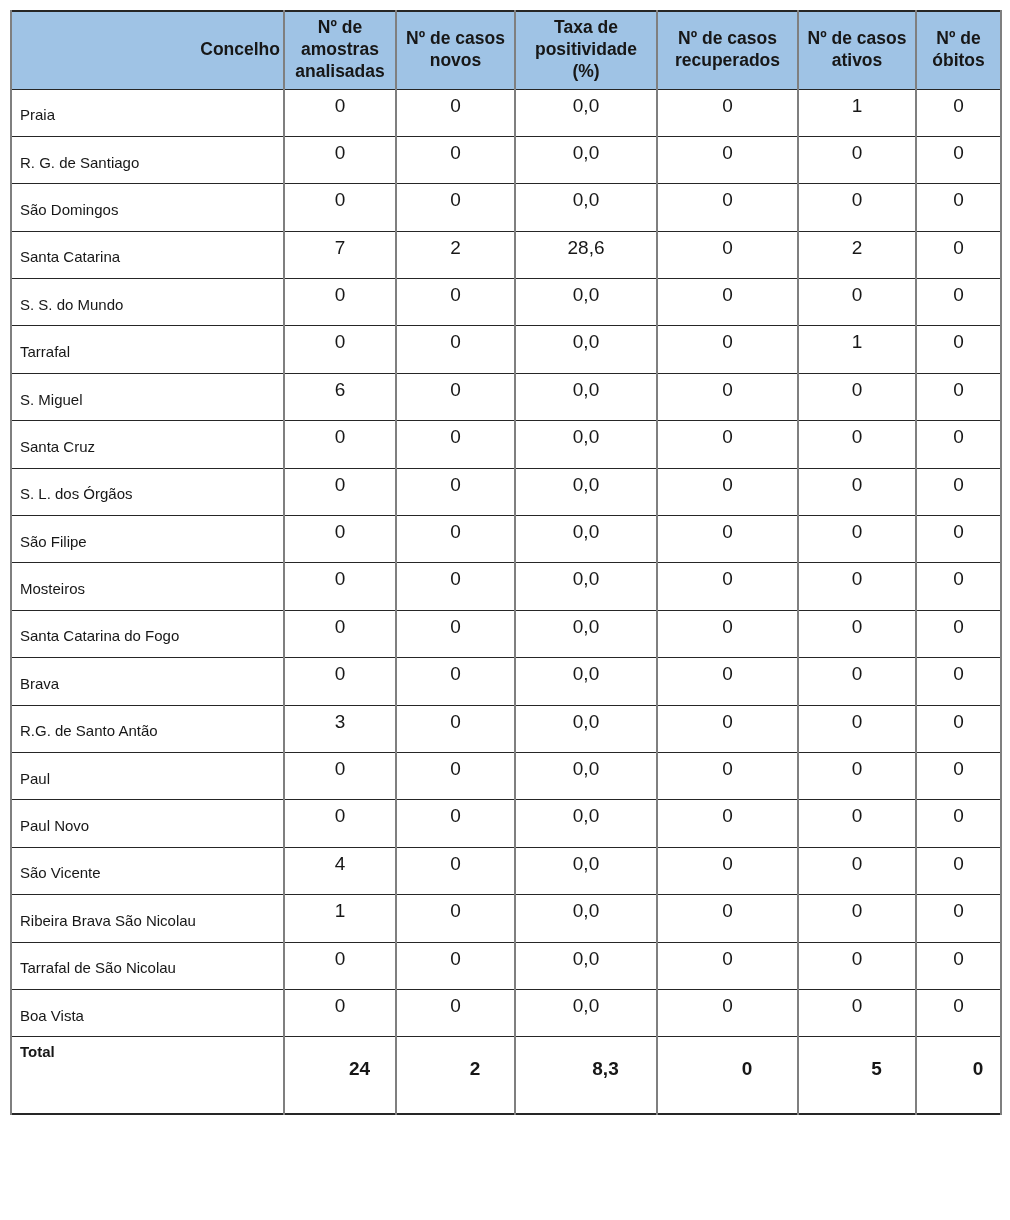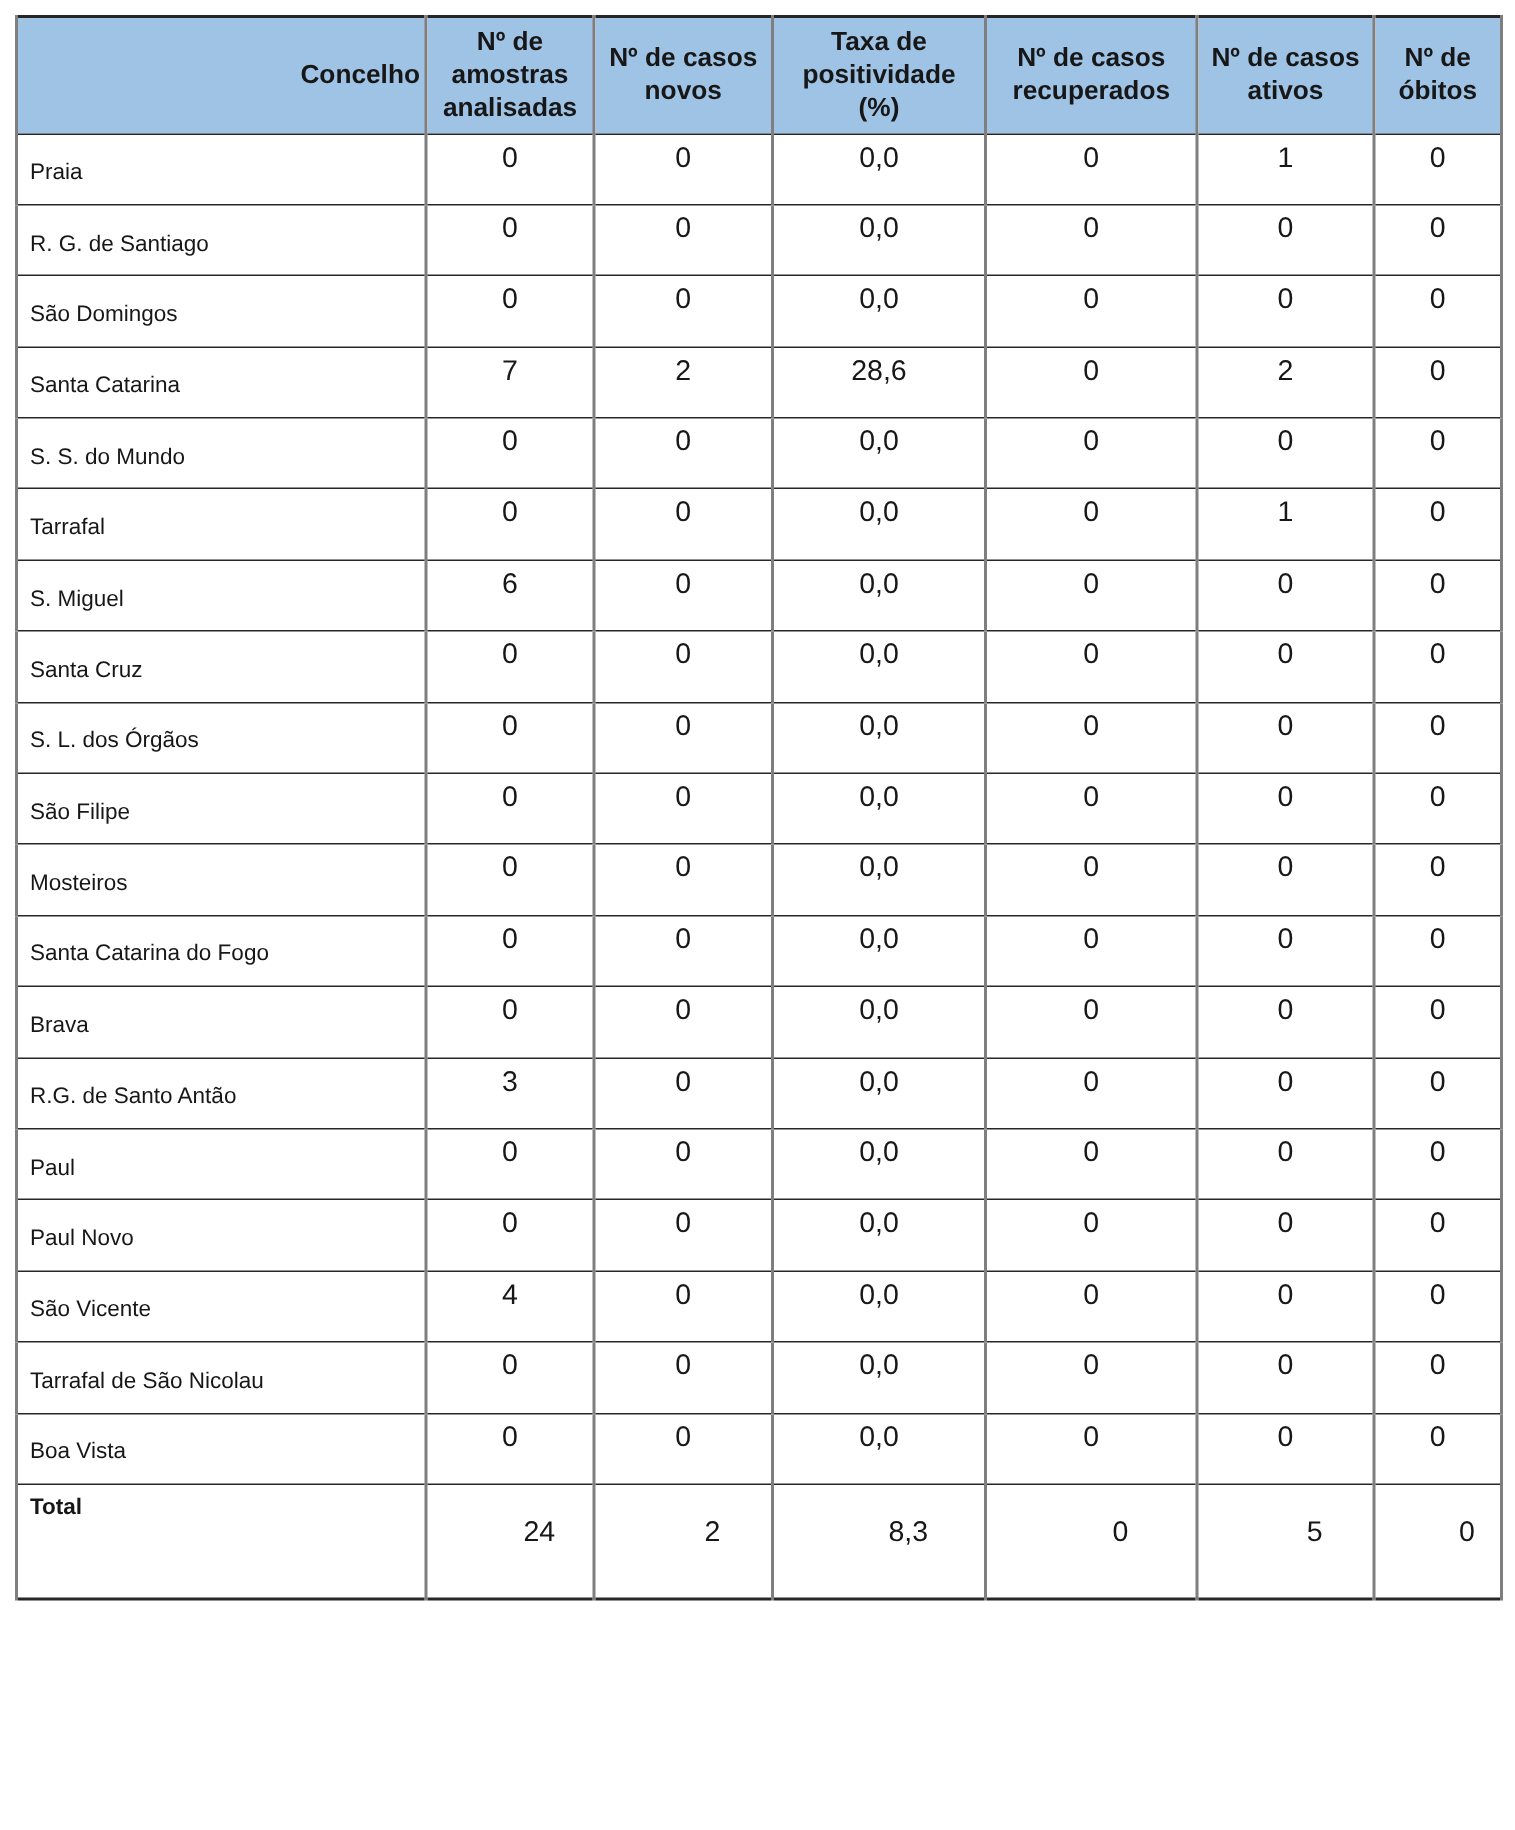--- a/index.html
+++ b/index.html
@@ -62,21 +62,21 @@
     vertical-align: top;
     padding-top: 5px;
   }
   tfoot td.concelho {
     vertical-align: top;
     font-weight: bold;
     padding-top: 6px;
   }
   tfoot td.val {
     vertical-align: middle;
-    font-weight: normal;
+    font-weight: bold;
     padding-top: 0;
     padding-bottom: 12px;
     padding-left: 40px;
   }
 </style>
 </head>
 <body>
 
 <div class="page">
   <table class="stats">
@@ -248,20 +248,29 @@
         <tr>
     <td class="concelho">São Vicente</td>
     <td class="val">4</td>
     <td class="val">0</td>
     <td class="val">0,0</td>
     <td class="val">0</td>
     <td class="val">0</td>
     <td class="val">0</td>
   </tr>
         <tr>
+    <td class="concelho">Ribeira Brava São Nicolau</td>
+    <td class="val">1</td>
+    <td class="val">0</td>
+    <td class="val">0,0</td>
+    <td class="val">0</td>
+    <td class="val">0</td>
+    <td class="val">0</td>
+  </tr>
+        <tr>
     <td class="concelho">Tarrafal de São Nicolau</td>
     <td class="val">0</td>
     <td class="val">0</td>
     <td class="val">0,0</td>
     <td class="val">0</td>
     <td class="val">0</td>
     <td class="val">0</td>
   </tr>
         <tr>
     <td class="concelho">Boa Vista</td>

